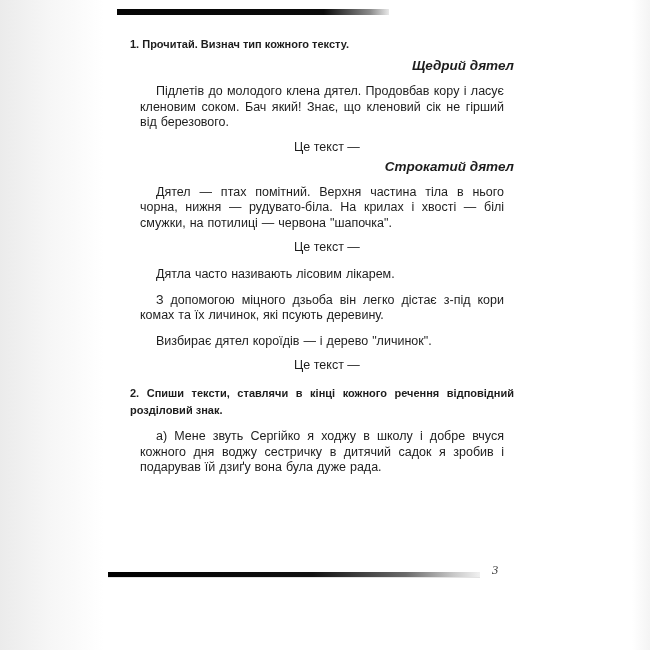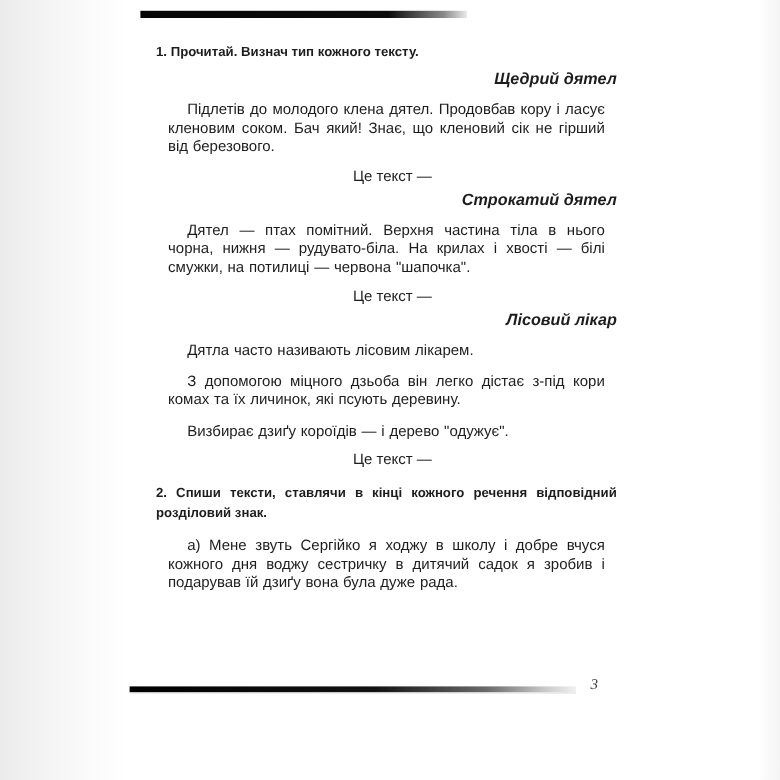--- a/index.html
+++ b/index.html
@@ -84,24 +84,23 @@
   <div>
     <h3 class="section-title">Строкатий дятел</h3>
     <p class="body">Дятел — птах помітний. Верхня частина тіла в нього чорна, нижня — рудувато-біла. На крилах і хвості — білі смужки, на потилиці — червона "шапочка".</p>
     <div class="answer-row">
       <span class="answer-label">Це текст —</span>
       <div class="ruled"></div>
     </div>
   </div>
 
   <div>
-    <h3 class="section-title">Лісовий лікар</h3>
     <p class="body">Дятла часто називають лісовим лікарем.</p>
     <p class="body">З допомогою міцного дзьоба він легко дістає з-під кори комах та їх личинок, які псують деревину.</p>
-    <p class="body">Визбирає дзиґу короїдів — і дерево "одужує".</p>
+    <p class="body">Визбирає дятел короїдів — і дерево "личинок".</p>
     <div class="answer-row">
       <span class="answer-label">Це текст —</span>
       <div class="ruled"></div>
     </div>
   </div>
 
   <h2 class="ex-heading second">2. Спиши тексти, ставлячи в кінці кожного речення відповідний розділовий знак.</h2>
   <p class="body first-item">а) Мене звуть Сергійко я ходжу в школу і добре вчуся кожного дня воджу сестричку в дитячий садок я зробив і подарував їй дзиґу вона була дуже рада.</p>
 
 </div>

